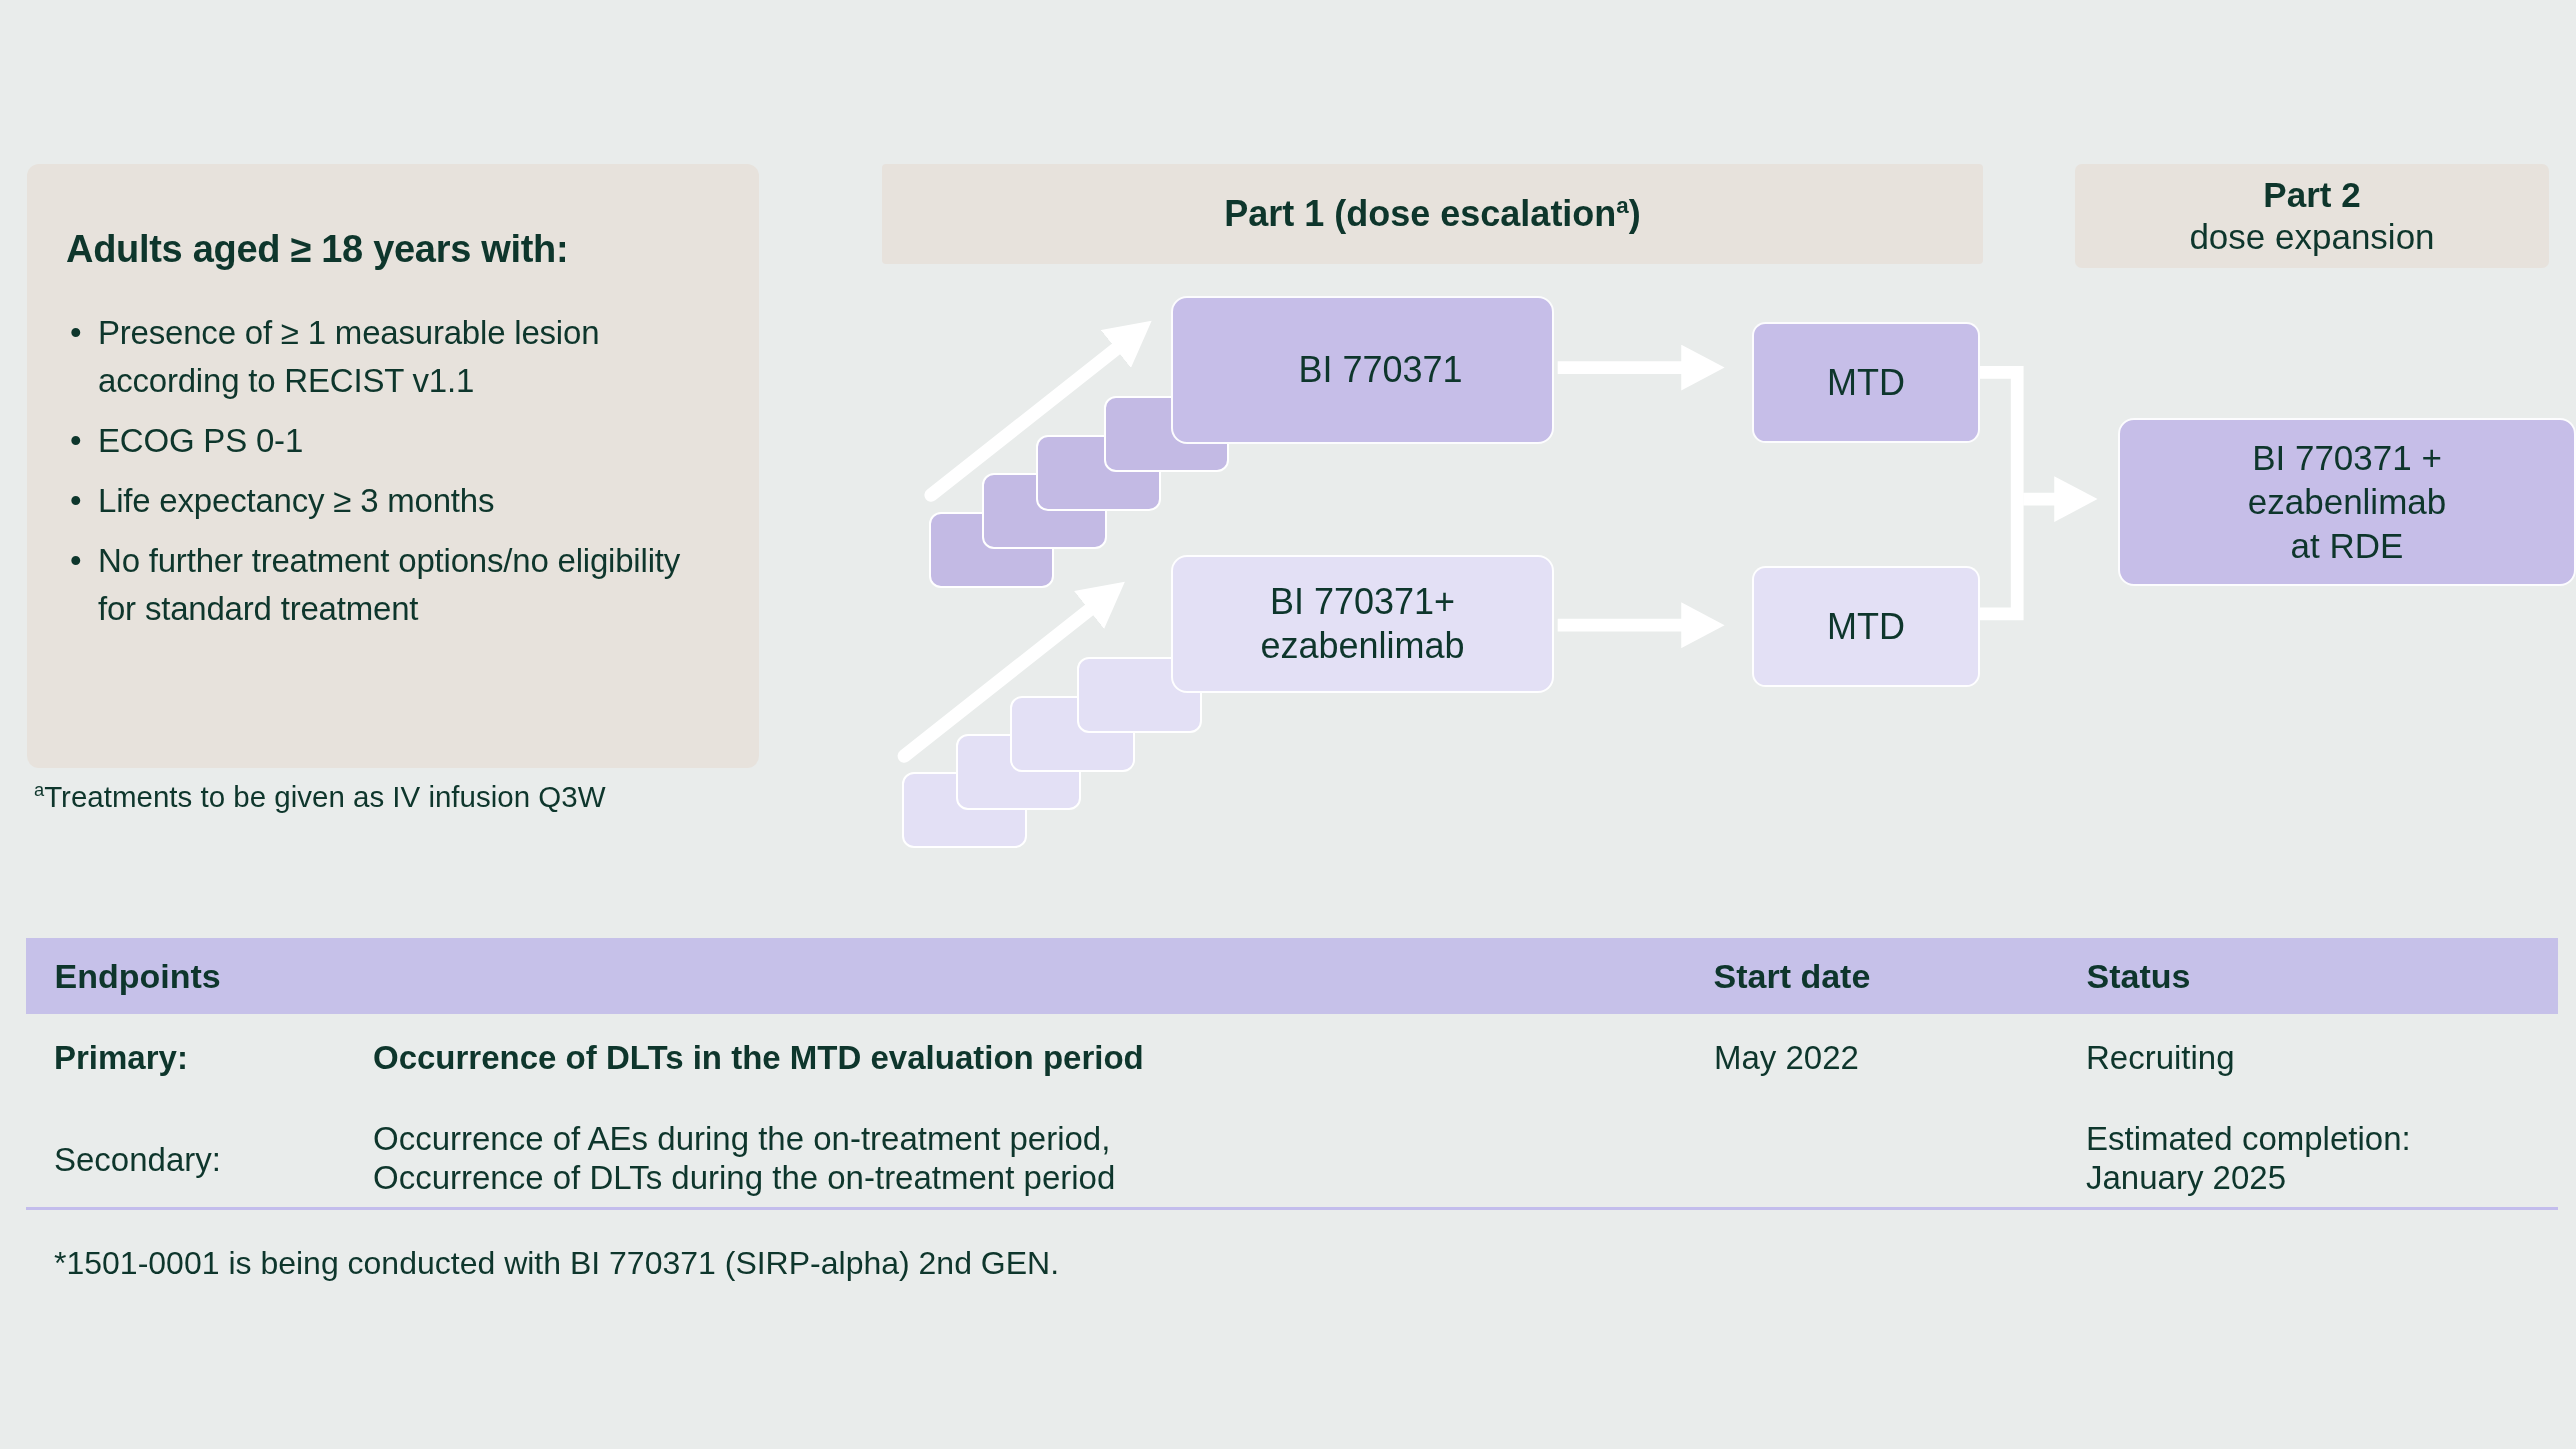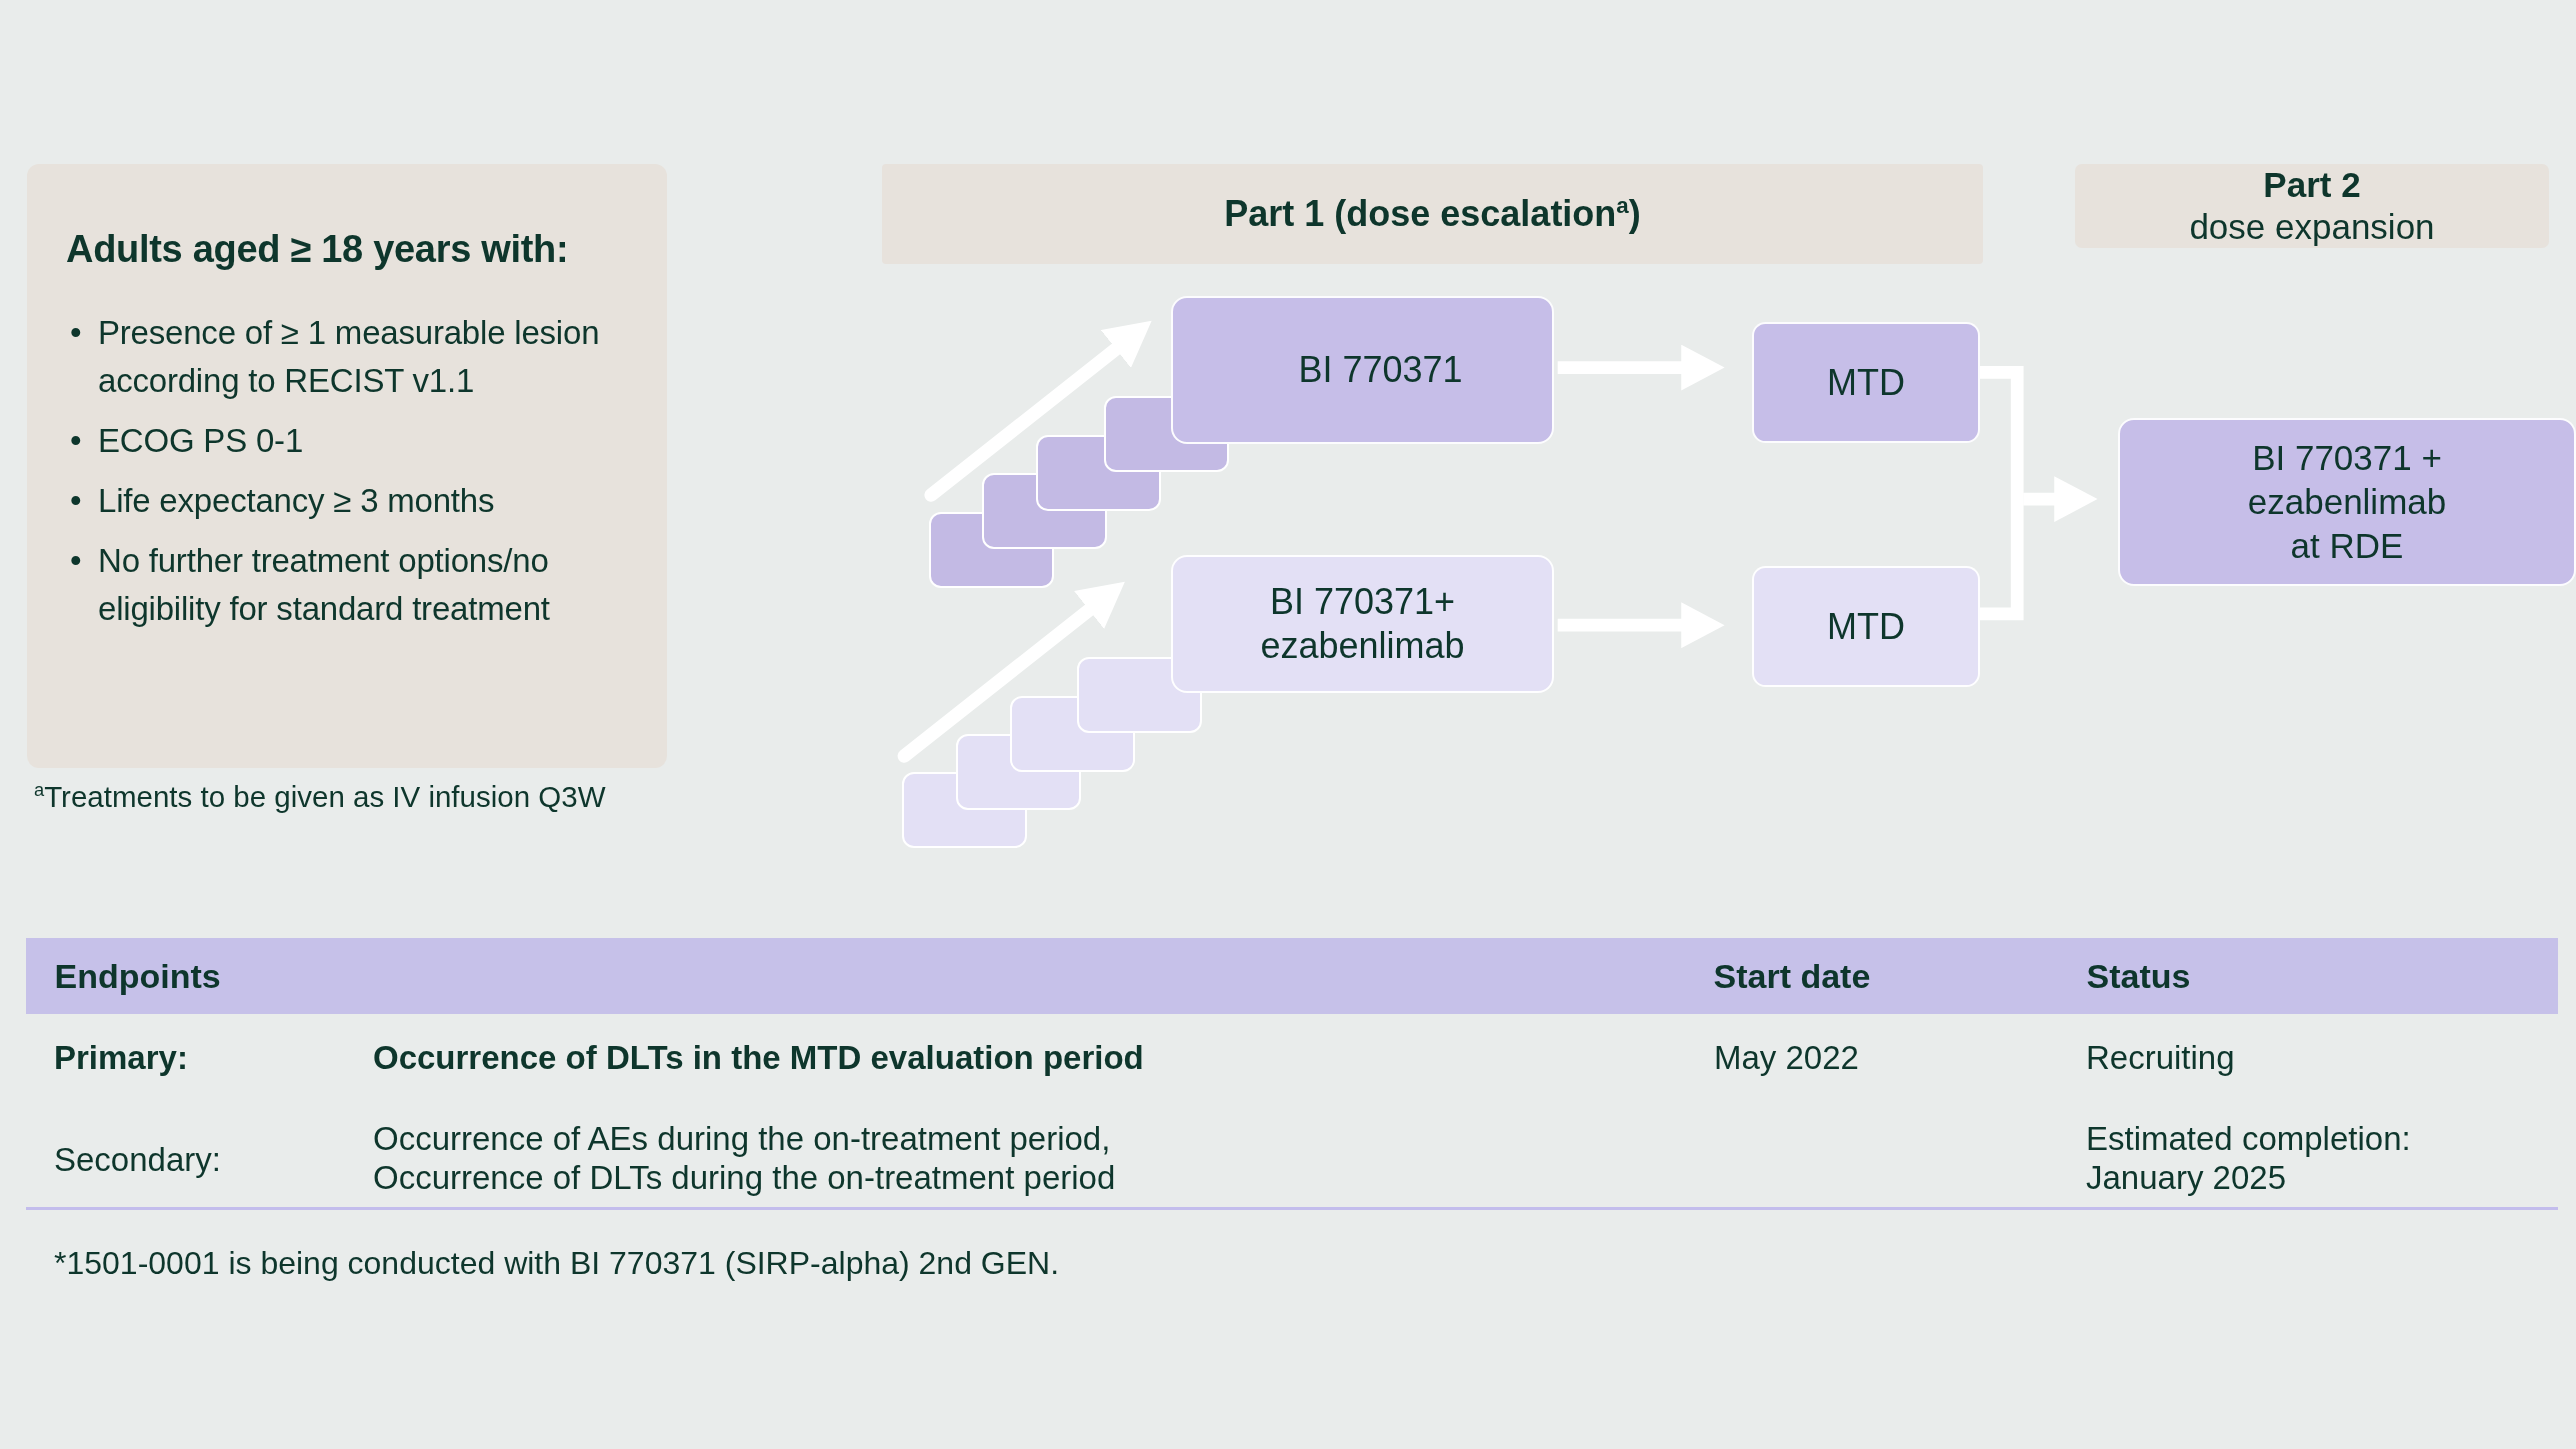--- a/index.html
+++ b/index.html
@@ -8,21 +8,21 @@
     background:#e9eceb;
     font-family:"Liberation Sans", sans-serif;
     color:#0e362c;
     position:relative;
     overflow:hidden;
   }
   .abs{position:absolute;}
 
   
   .criteria-box{
-    left:27px;top:164px;width:640px;height:604px;
+    left:27px;top:164px;width:732px;height:604px;
     background:#e7e2dc;border-radius:12px;
     box-sizing:border-box;padding:64px 34px 0 39px;
   }
   .criteria-title{font-size:38px;font-weight:bold;margin:0 0 38px 0;letter-spacing:-0.3px;}
   .criteria-list{list-style:none;margin:0;padding:0;}
   .criteria-list li{
     position:relative;padding-left:32px;margin-bottom:12px;
     font-size:33px;line-height:48px;letter-spacing:-0.2px;
   }
   .criteria-list li::before{
@@ -33,21 +33,21 @@
   sup{font-size:62%;vertical-align:super;line-height:0;}
 
   
   .part1-header{
     left:882px;top:164px;width:1101px;height:100px;
     background:#e7e2dc;border-radius:4px;
     display:flex;align-items:center;justify-content:center;
     font-size:36px;font-weight:bold;
   }
   .part2-header{
-    left:2075px;top:164px;width:474px;height:84px;
+    left:2075px;top:164px;width:474px;height:104px;
     background:#e7e2dc;border-radius:6.7px;
     display:flex;flex-direction:column;align-items:center;justify-content:center;
     font-size:35px;line-height:42px;text-align:center;
   }
   .part2-line1{font-weight:bold;}
 
   
   .fbox{
     position:absolute;display:flex;flex-direction:column;
     align-items:center;justify-content:center;

